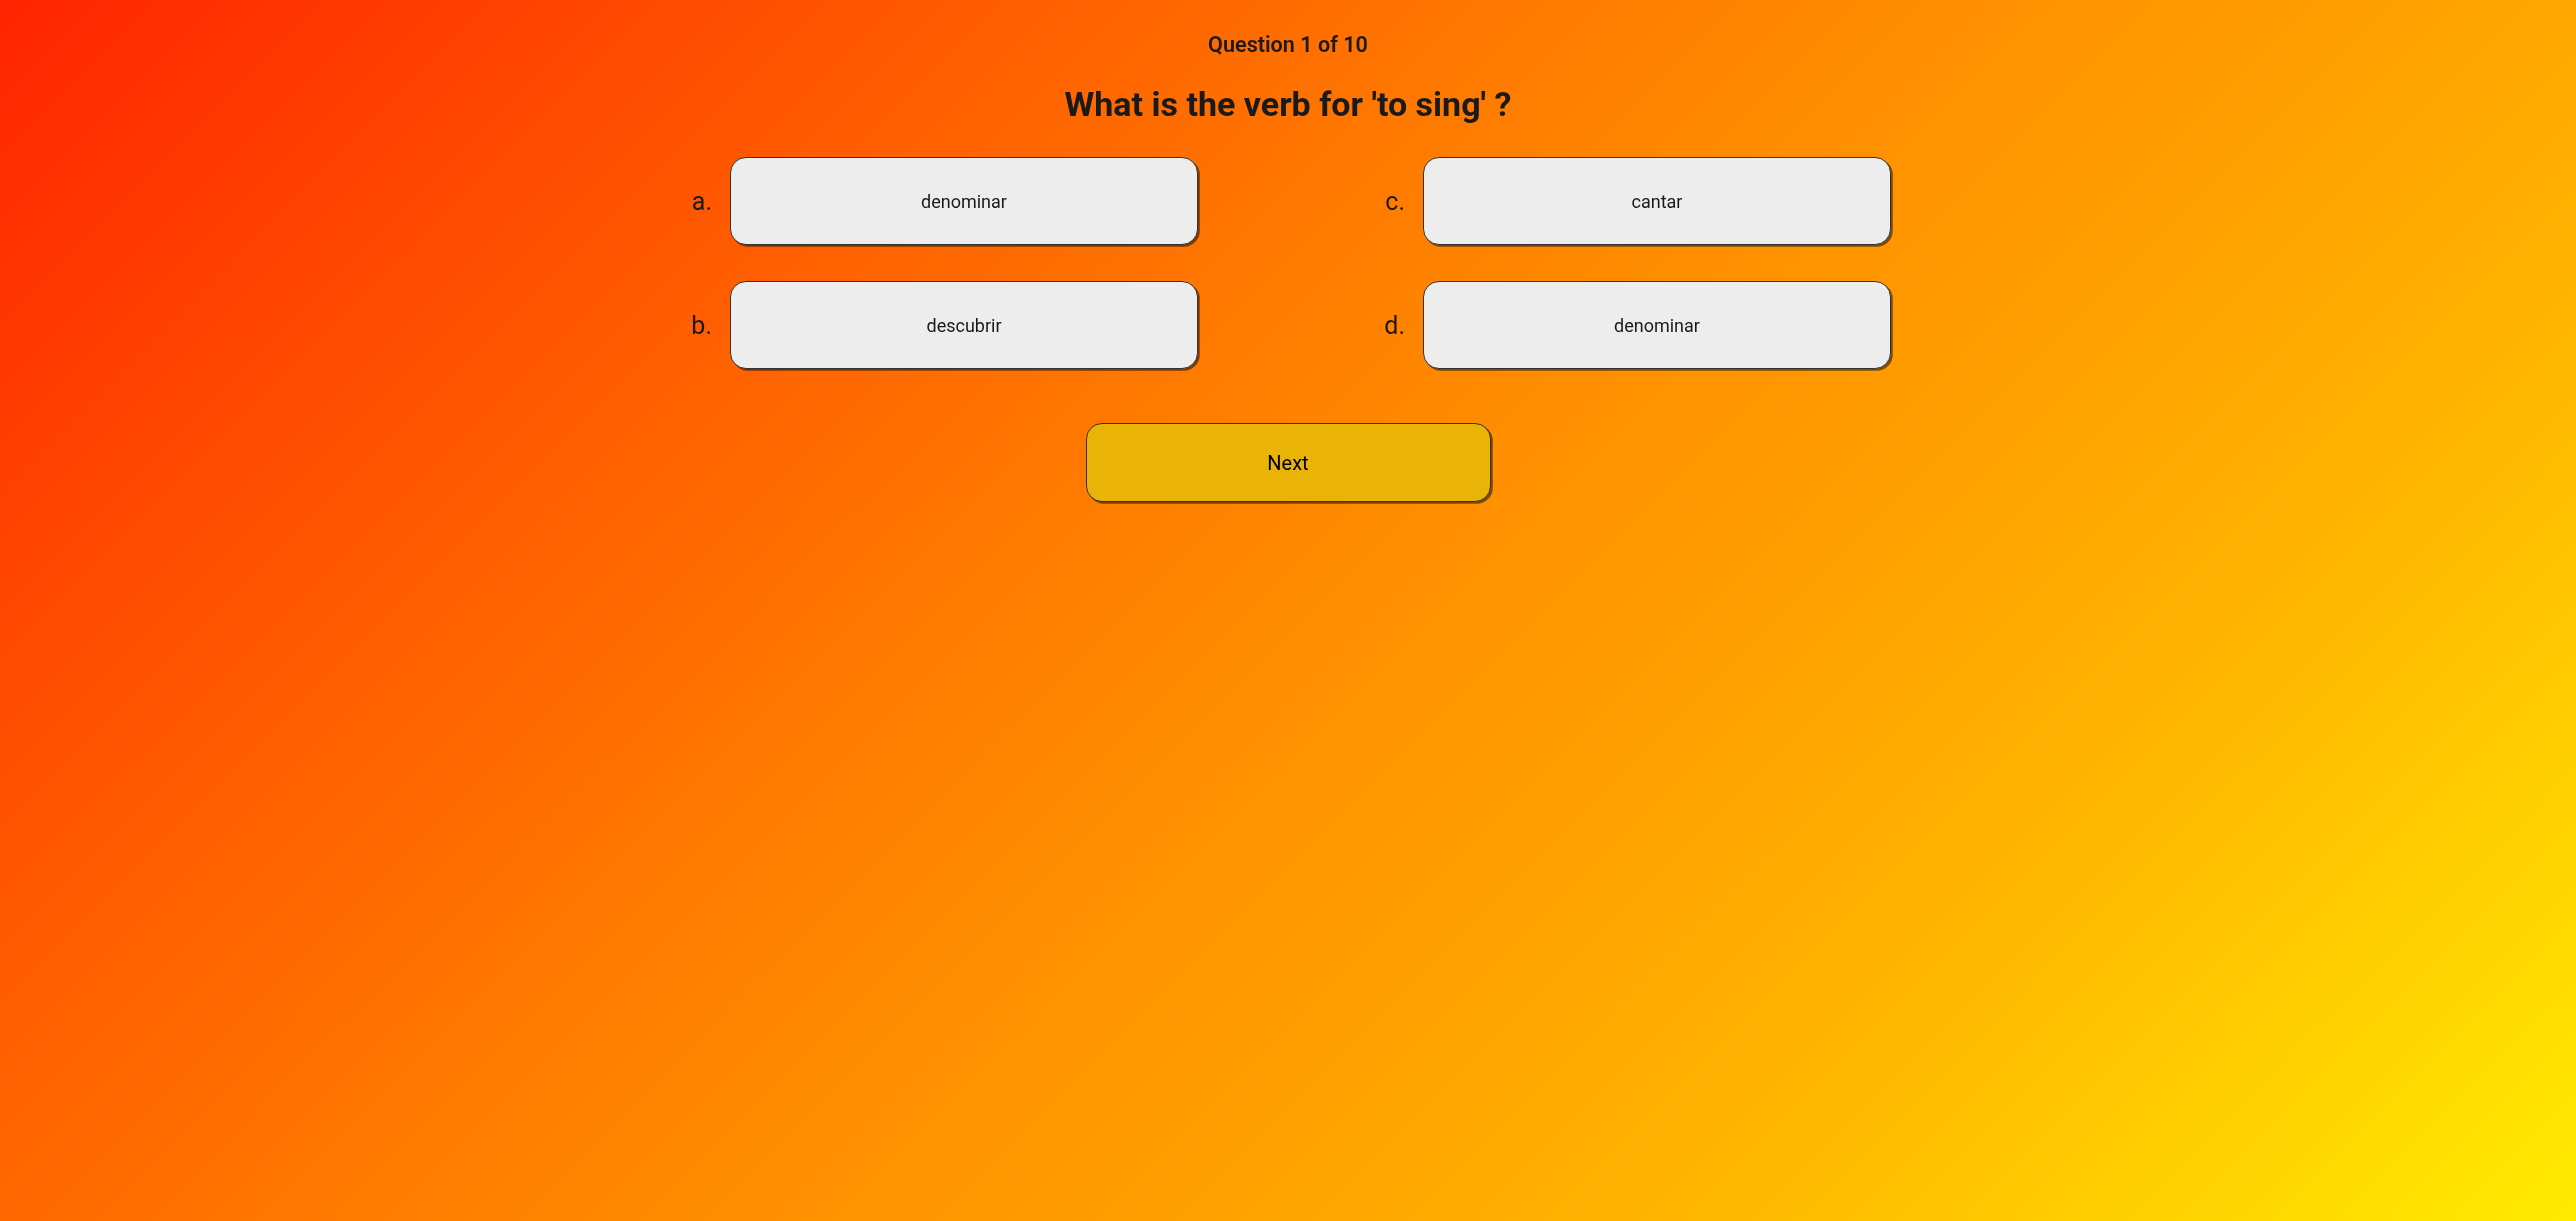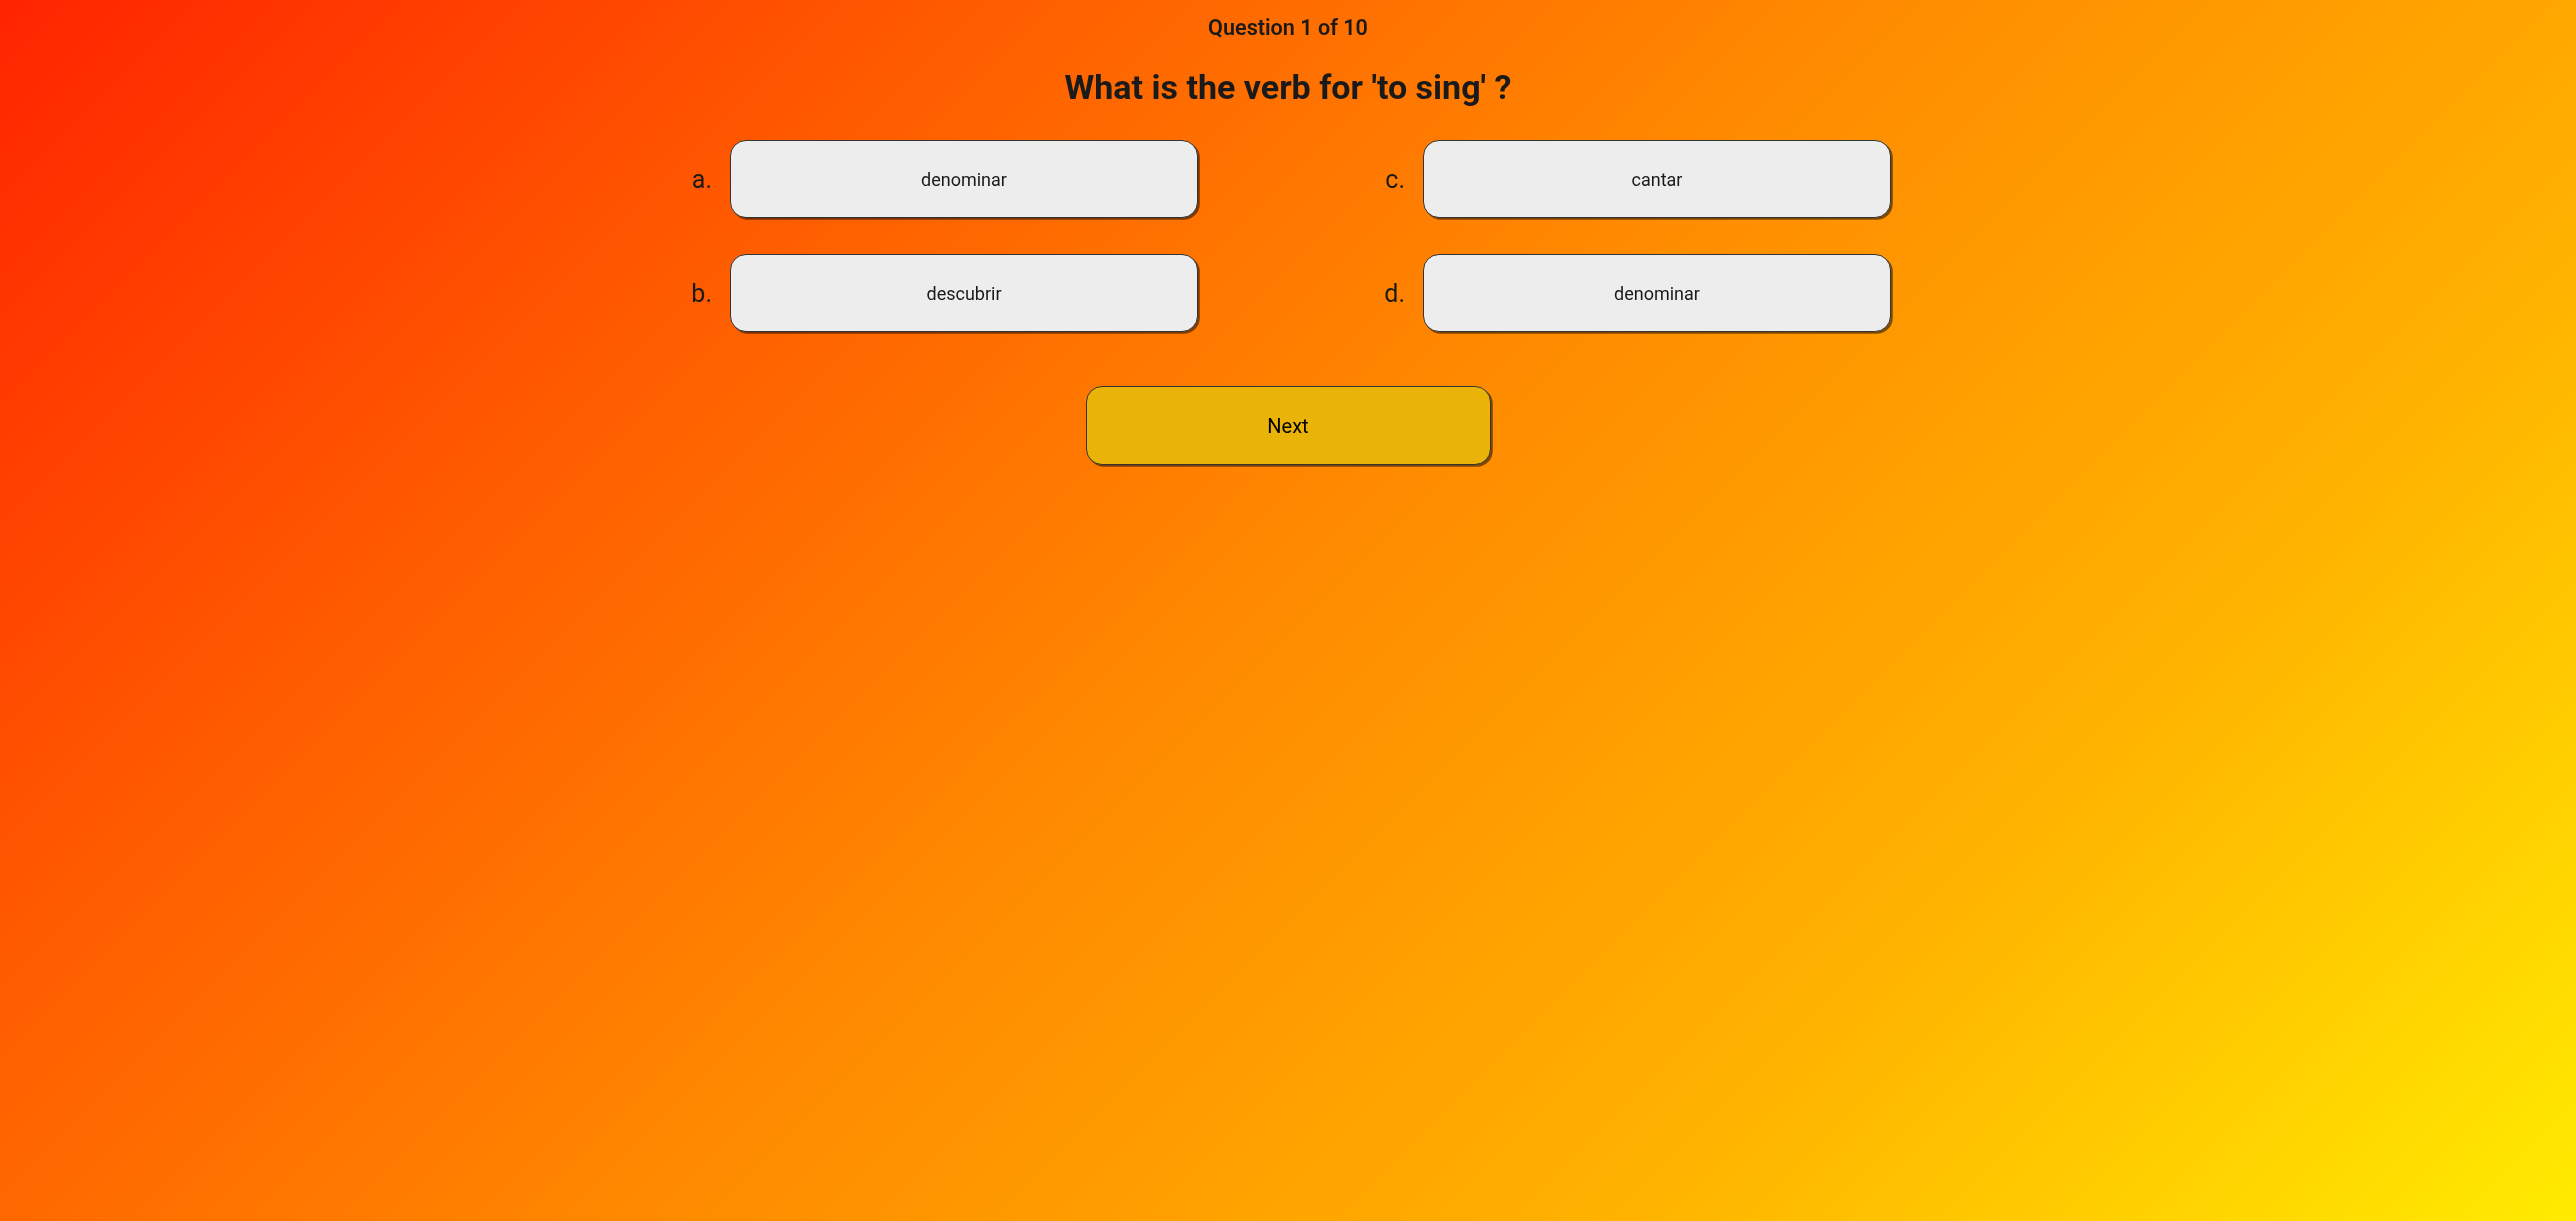--- a/index.html
+++ b/index.html
@@ -15,21 +15,21 @@
       width: 100%;
       color: #1a1a1a;
     }
     
     .quiz-container {
       width: 100%;
       min-height: 100vh;
       display: flex;
       flex-direction: column;
       align-items: center;
-      padding-top: 15px;
+      padding-top: 32px;
     }
     
     .question-counter {
       font-size: 21.6px;
       font-weight: 600;
       margin-bottom: 27px;
     }
     
     .question-text {
       font-size: 34px;
@@ -56,21 +56,21 @@
       font-weight: 400;
       width: 27px;
       text-align: right;
     }
     
     .answer-button {
       background: #ededed;
       border: 0.9px solid #333;
       border-radius: 16px;
       width: 468px;
-      height: 78px;
+      height: 88px;
       font-size: 18px;
       font-weight: 400;
       color: #1a1a1a;
       cursor: pointer;
       box-shadow: 1.8px 1.8px 0px rgba(0, 0, 0, 0.5);
       font-family: inherit;
     }
     
     .next-button {
       background: #eab308;

